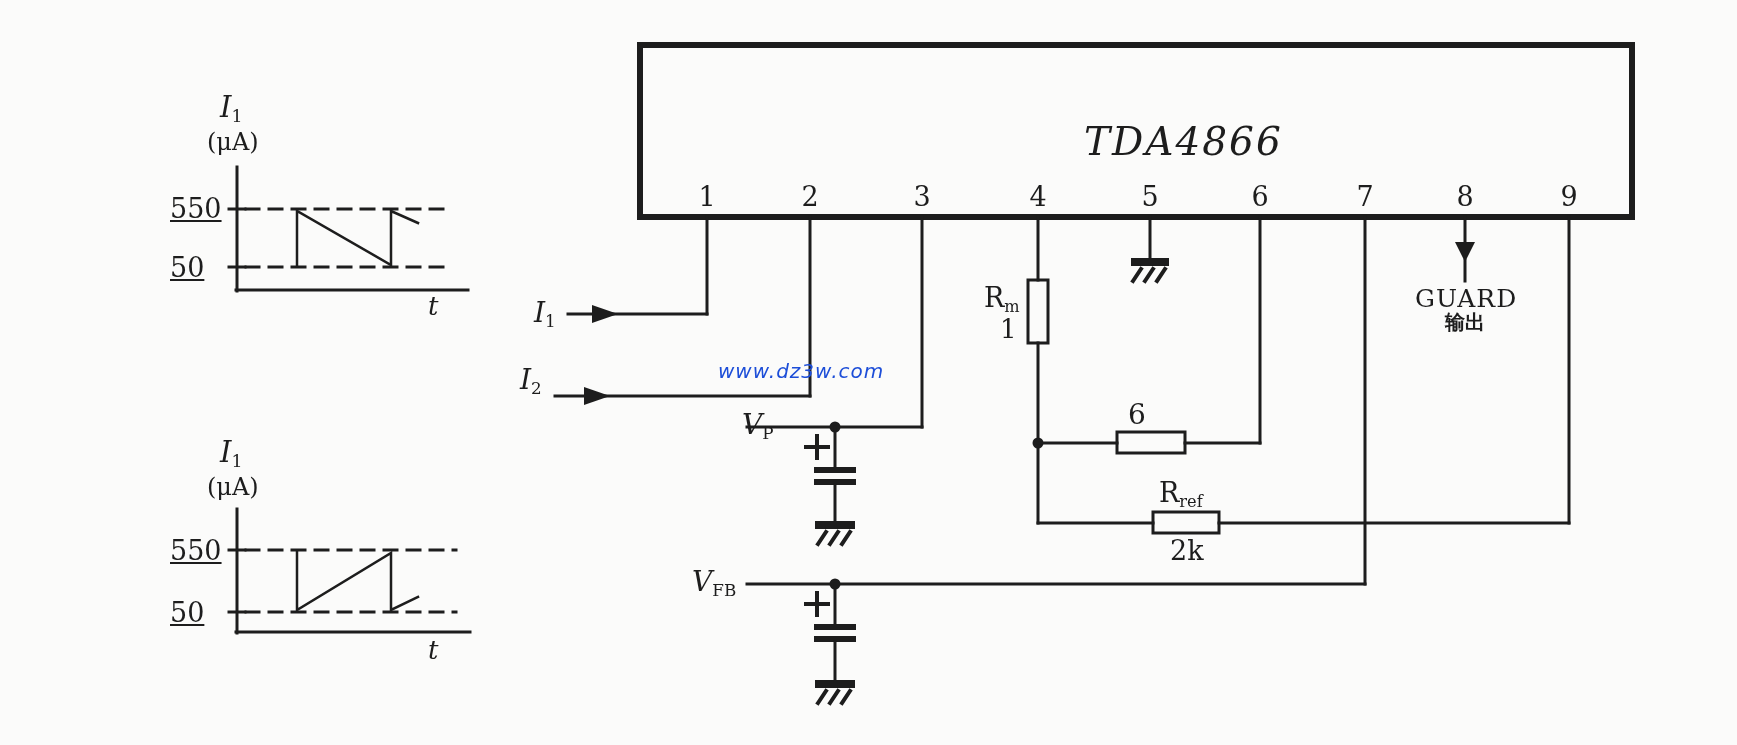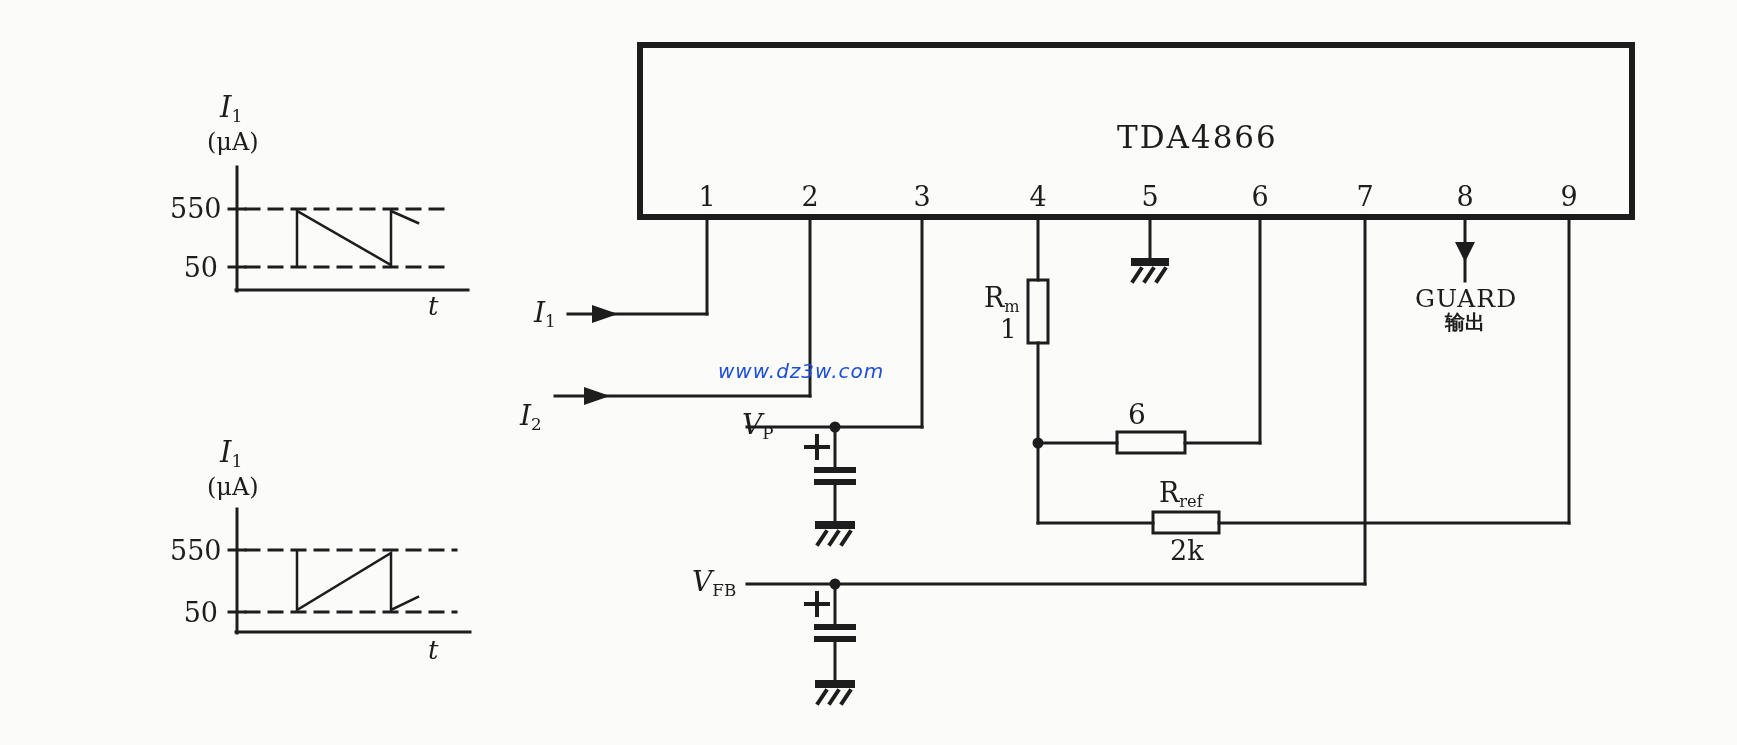--- a/index.html
+++ b/index.html
@@ -15,21 +15,21 @@
   .lbl{
     position:absolute;
     line-height:1;
     white-space:nowrap;
     color:#1d1d1d;
     font-family:"DejaVu Serif","DejaVu Sans",serif;
   }
   .italic{font-style:italic;}
   .bold{font-weight:normal;}
   .sub{font-size:0.60em;font-style:normal;vertical-align:-0.30em;letter-spacing:0;}
-  .right{text-align:right;}
+  .right{text-decoration:underline;}
   .center{text-align:center;}
   .watermark{color:#1d4ed8;font-style:italic;font-family:"DejaVu Sans",sans-serif;letter-spacing:1px;}
   .cjk{font-family:"DejaVu Sans",sans-serif;font-weight:bold;}
 </style>
 </head>
 <body>
 
 <div id="canvas">
 
   <svg id="wires" width="1737" height="745" viewBox="0 0 1737 745" stroke="#1d1d1d" fill="none" stroke-linecap="square">
@@ -131,21 +131,21 @@
       <path d="M237,509 V633"></path>
       <path d="M236,632 H470"></path>
       <path d="M229,550 H245"></path>
       <path d="M229,612 H245"></path>
       <path stroke-dasharray="13 10" d="M246,550 H456"></path>
       <path stroke-dasharray="13 10" d="M246,612 H456"></path>
       <path stroke-width="2.5" d="M297,552 L297,610 L391,553 L391,610 L418,597"></path>
     </g>
   </svg>
 
-  <span class="lbl" style="left:1117px;top:122px;font-size:31px;letter-spacing:2px;">TDA4866</span>
+  <span class="lbl" style="left:1084px;top:122px;font-size:39px;letter-spacing:2px;font-style:italic;">TDA4866</span>
 
   <span class="lbl center" style="left:695px;top:183px;width:24px;font-size:27px;">1</span>
   <span class="lbl center" style="left:798px;top:183px;width:24px;font-size:27px;">2</span>
   <span class="lbl center" style="left:910px;top:183px;width:24px;font-size:27px;">3</span>
   <span class="lbl center" style="left:1026px;top:183px;width:24px;font-size:27px;">4</span>
   <span class="lbl center" style="left:1138px;top:183px;width:24px;font-size:27px;">5</span>
   <span class="lbl center" style="left:1248px;top:183px;width:24px;font-size:27px;">6</span>
   <span class="lbl center" style="left:1353px;top:183px;width:24px;font-size:27px;">7</span>
   <span class="lbl center" style="left:1453px;top:183px;width:24px;font-size:27px;">8</span>
   <span class="lbl center" style="left:1557px;top:183px;width:24px;font-size:27px;">9</span>
@@ -163,21 +163,21 @@
   </span>
   <span class="lbl bold" style="left:207px;top:475px;font-size:24px;">(μA)</span>
   <span class="lbl right" style="left:170px;top:537px;width:48px;font-size:27px;">550</span>
   <span class="lbl right" style="left:170px;top:599px;width:48px;font-size:27px;">50</span>
   <span class="lbl italic bold" style="left:428px;top:637px;font-size:26px;">t</span>
 
 
   <span class="lbl italic" style="left:534px;top:299px;font-size:28px;">
     <span>I</span><span class="sub">1</span>
   </span>
-  <span class="lbl italic" style="left:520px;top:402px;font-size:28px;">
+  <span class="lbl italic" style="left:520px;top:366px;font-size:28px;">
     <span>I</span><span class="sub">2</span>
   </span>
 
   <span class="lbl watermark" style="left:718px;top:361px;font-size:20px;">www.dz3w.com</span>
 
   <span class="lbl italic bold" style="left:742px;top:411px;font-size:28px;">
     <span>V</span><span class="sub">P</span>
   </span>
   <span class="lbl italic bold" style="left:692px;top:568px;font-size:28px;">
     <span>V</span><span class="sub">FB</span>

